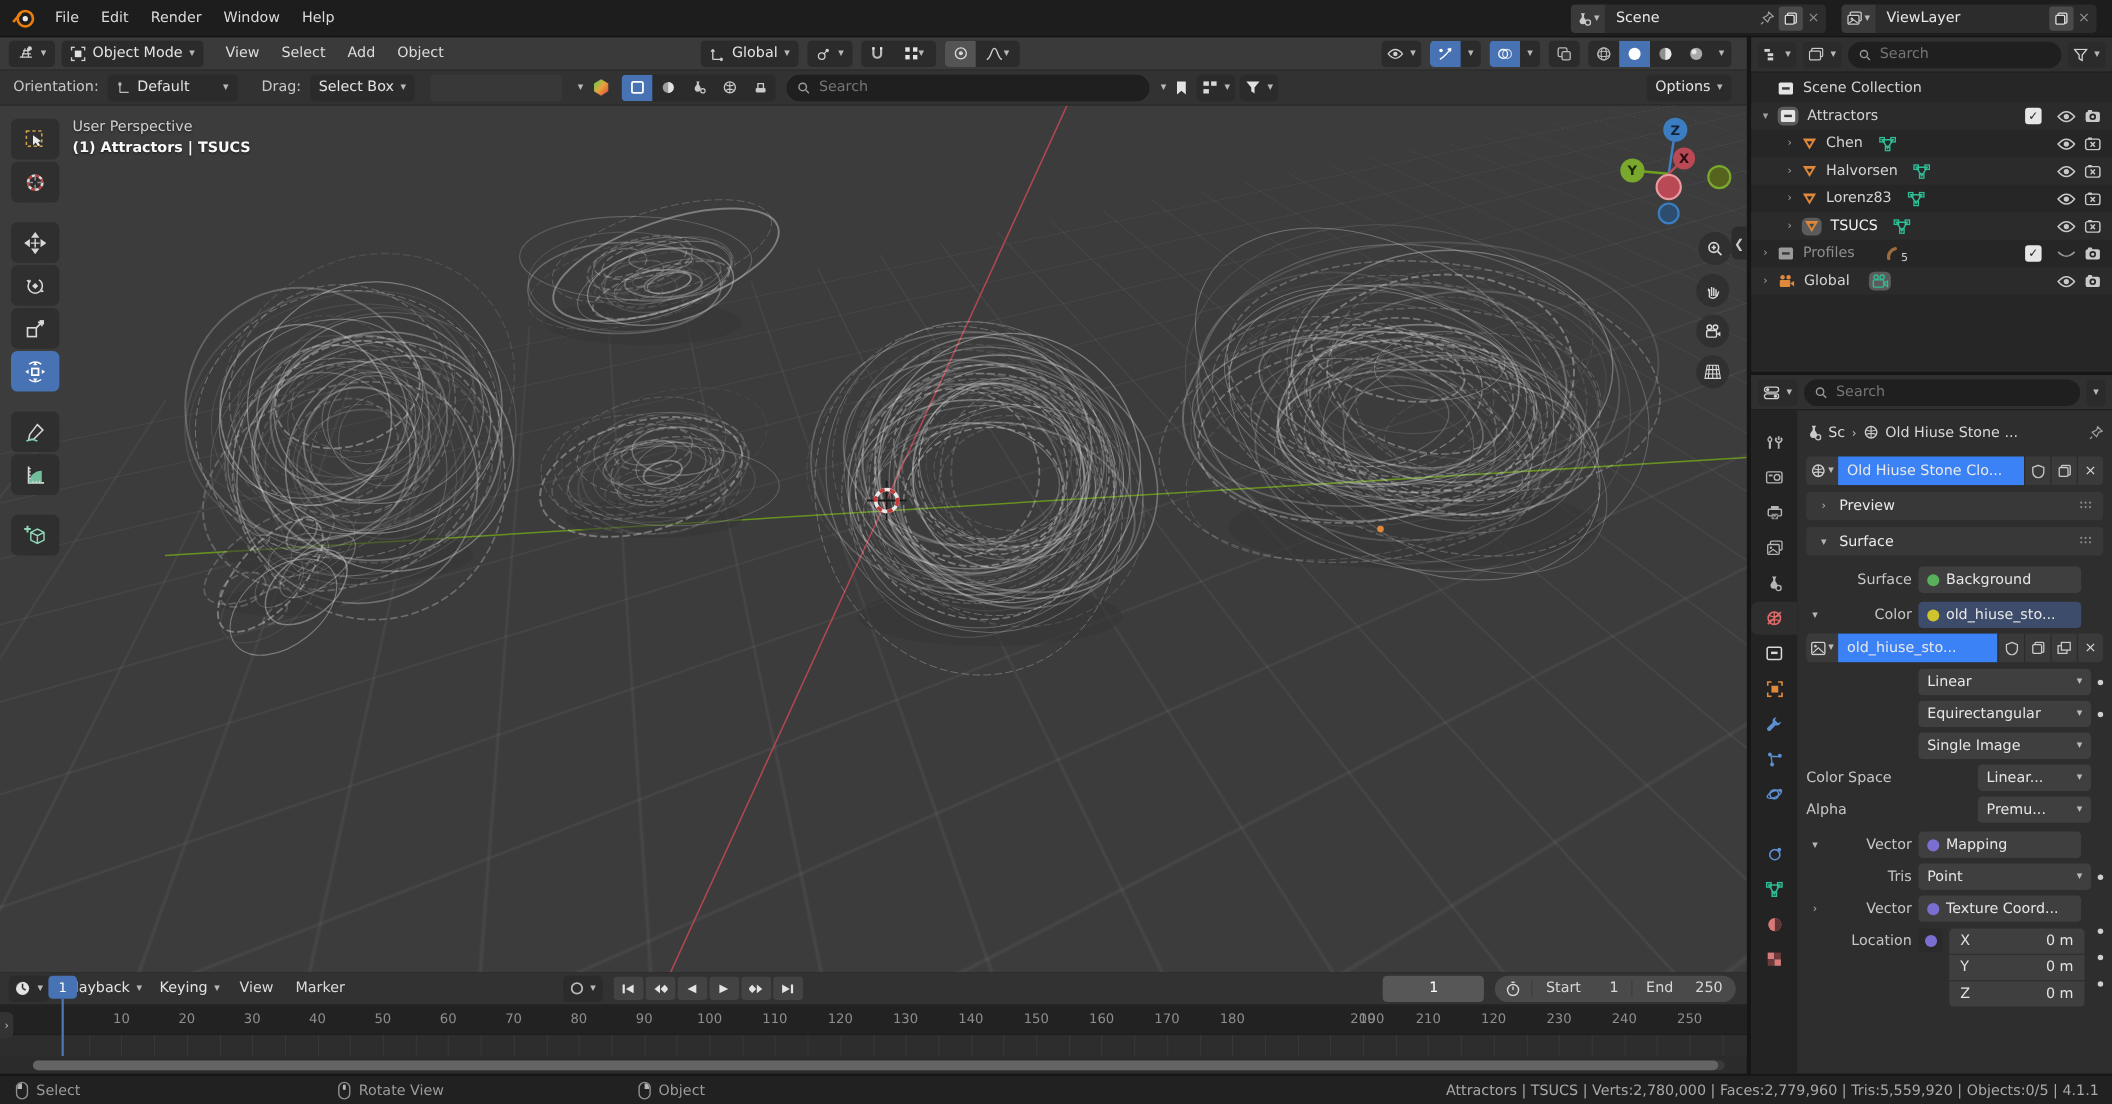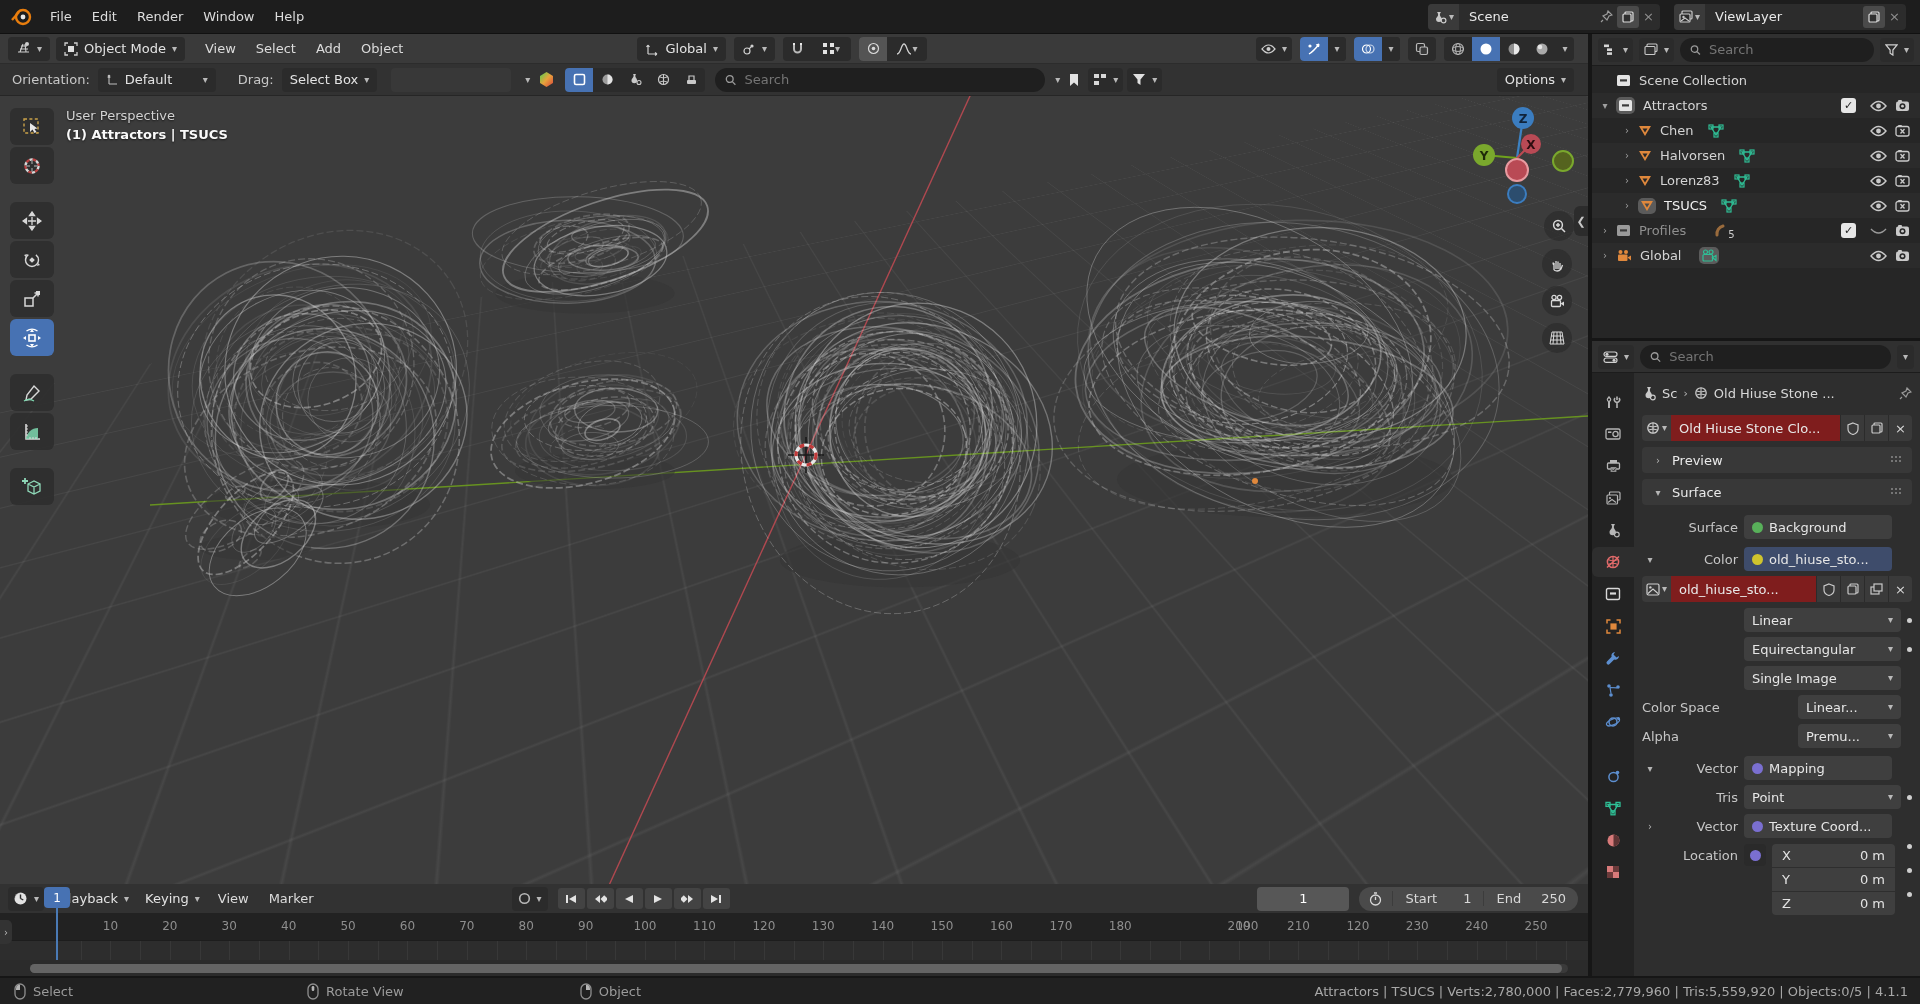--- a/index.html
+++ b/index.html
@@ -85,21 +85,21 @@
   .plabel.left{text-align:left;}
   .pwidget{flex:1;display:flex;align-items:center;gap:6px;background:#3f3f3f;border-radius:4px;height:24px;padding:0 8px;color:#e6e6e6;}
   .pwidget .grow{flex:1;}
   .pwidget.blue{background:#3e4c6b;}
   .cdot{width:11px;height:11px;border-radius:50%;flex:0 0 auto;}
   .panel-head{display:flex;align-items:center;gap:6px;background:#383838;border-radius:4px;height:26px;padding:0 8px;color:#eaeaea;margin-bottom:6px;}
   .panel-head .grip{margin-left:auto;}
   .subcaret{width:16px;color:#b5b5b5;font-size:10px;text-align:center;flex:0 0 auto;}
   .idrow{display:flex;align-items:center;height:26px;margin-bottom:6px;}
   .idrow .lead{display:flex;align-items:center;background:#3a3a3a;border-radius:4px 0 0 4px;height:26px;padding:0 4px;gap:2px;}
-  .idrow .name{flex:1;background:#7f1d1d;height:26px;display:flex;align-items:center;padding:0 8px;color:#e8e8e8;}
+  .idrow .name{flex:1;background:#3b82f6;height:26px;display:flex;align-items:center;padding:0 8px;color:#e8e8e8;}
   .idrow .btn{width:24px;height:26px;background:#3a3a3a;display:flex;align-items:center;justify-content:center;border-left:1px solid #2b2b2b;}
   .idrow .btn.last{border-radius:0 4px 4px 0;}
   .locstack{flex:1;display:flex;flex-direction:column;gap:1px;}
   .locrow{display:flex;align-items:center;background:#3f3f3f;height:23px;padding:0 10px;color:#e3e3e3;}
   .locrow:first-child{border-radius:4px 4px 0 0;}
   .locrow:last-child{border-radius:0 0 4px 4px;}
   .locrow .ax{width:30px;}
   .locrow .val{margin-left:auto;}
   .loc-dots{display:flex;flex-direction:column;gap:19px;margin-left:6px;}
   .dotchip{width:22px;height:22px;border-radius:4px;background:#2a2a2a;display:flex;align-items:center;justify-content:center;flex:0 0 auto;}

